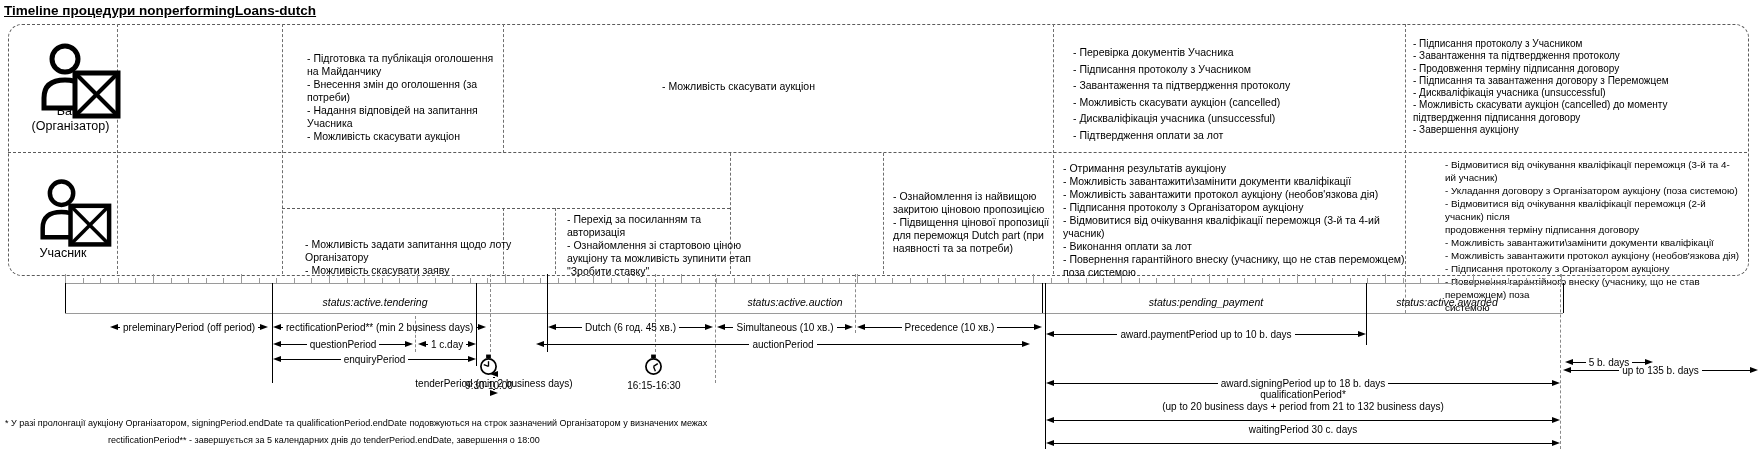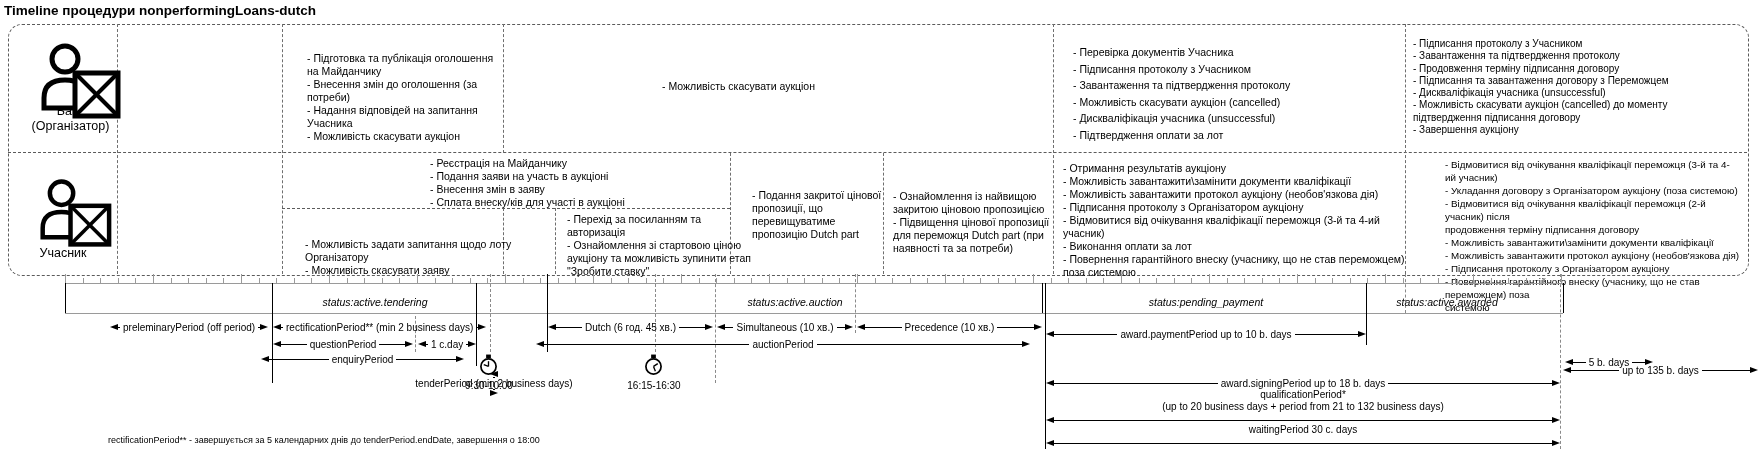--- a/index.html
+++ b/index.html
@@ -1,19 +1,19 @@
 <!DOCTYPE html>
 <html><head>
 <meta charset="utf-8">
 <style>
   html,body{margin:0;padding:0;background:#fff;}
   #canvas{position:relative;width:1763px;height:470px;background:#fff;overflow:hidden;
           font-family:"Liberation Sans",sans-serif;color:#000;}
   .abs{position:absolute;}
-  .title{font-size:13.5px;font-weight:bold;white-space:nowrap;}
+  .title{font-size:13.5px;font-weight:bold;white-space:nowrap;text-decoration:underline;}
   
   .frame{border:1.4px dashed #5b5b5b;border-radius:14px;}
   .hdash{border-top:1.4px dashed #5b5b5b;height:0;}
   .vdash{border-left:1.2px dashed #6e6e6e;width:0;}
   .hgray{border-top:1px solid #9a9a9a;height:0;}
   .vsolid{border-left:1px solid #000;width:0;}
   .vguide{border-left:1px dashed #8a8a8a;width:0;}
   
   .cell{white-space:pre-line;font-size:10.5px;line-height:13px;}
   .lane-label{font-size:12.5px;line-height:15px;text-align:center;white-space:pre-line;}
@@ -86,36 +86,28 @@
 - Підтвердження оплати за лот</div>
   <div class="abs cell" style="left:1413px;top:38px;width:300px;font-size:10px;line-height:12.3px;">- Підписання протоколу з Учасником
 - Завантаження та підтвердження протоколу
 - Продовження терміну підписання договору
 - Підписання та завантаження договору з Переможцем
 - Дискваліфікація учасника (unsuccessful)
 - Можливість скасувати аукціон (cancelled) до моменту
 підтвердження підписання договору
 - Завершення аукціону</div>
 
-  <div class="abs cell" style="left:430px;top:157px;">- Реєстрація на Майданчику
-- Подання заяви на участь в аукціоні
-- Внесення змін в заяву
-- Сплата внеску/ків для участі в аукціоні</div>
   <div class="abs cell" style="left:305px;top:238px;">- Можливість задати запитання щодо лоту
 Організатору
 - Можливість скасувати заяву</div>
   <div class="abs cell" style="left:567px;top:213px;">- Перехід за посиланням та
 авторизація
 - Ознайомлення зі стартовою ціною
 аукціону та можливість зупинити етап
 "Зробити ставку"</div>
-  <div class="abs cell" style="left:752px;top:189px;">- Подання закритої цінової
-пропозиції, що
-перевищуватиме
-пропозицію Dutch part</div>
   <div class="abs cell" style="left:893px;top:190px;">- Ознайомлення із найвищою
 закритою ціновою пропозицією
 - Підвищення цінової пропозиції
 для переможця Dutch part (при
 наявності та за потреби)</div>
   <div class="abs cell" style="left:1063px;top:162px;width:345px;">- Отримання результатів аукціону
 - Можливість завантажити\замінити документи кваліфікації
 - Можливість завантажити протокол аукціону (необов'язкова дія)
 - Підписання протоколу з Організатором аукціону
 - Відмовитися від очікування кваліфікації переможця (3-й  та 4-ий
@@ -284,21 +276,21 @@
   <div class="abs arrow" style="left:418px;top:338px;width:58px;">
       <i class="ln"></i>
       <span class="lb">1 c.day</span>
       <i class="ln"></i>
     </div>
   <div class="abs arrow" style="left:536px;top:338px;width:494px;">
       <i class="ln"></i>
       <span class="lb">auctionPeriod</span>
       <i class="ln"></i>
     </div>
-  <div class="abs arrow" style="left:261px;top:353px;width:203px;">
+  <div class="abs arrow" style="left:273px;top:353px;width:203px;">
       <i class="ln"></i>
       <span class="lb">enquiryPeriod</span>
       <i class="ln"></i>
     </div>
   <div class="abs arrow" style="left:1565px;top:356px;width:88px;">
       <i class="ln"></i>
       <span class="lb">5 b. days</span>
       <i class="ln"></i>
     </div>
   <div class="abs arrow" style="left:1563px;top:364px;width:195px;">
@@ -337,15 +329,16 @@
   </svg>
   <div class="abs small-lbl ctr" style="left:489px;top:380px;">9:30-10:00</div>
   <svg class="abs" style="left:644px;top:354px;" width="19" height="22" viewBox="0 0 20 23">
     <rect x="7.5" y="0.5" width="5" height="4" fill="#000"></rect>
     <circle cx="10" cy="13" r="8" fill="#fff" stroke="#000" stroke-width="1.8"></circle>
     <line x1="10" y1="13" x2="14.5" y2="10" stroke="#000" stroke-width="1.4"></line>
     <line x1="10" y1="13" x2="12" y2="18" stroke="#000" stroke-width="1.4"></line>
   </svg>
   <div class="abs small-lbl ctr" style="left:654px;top:380px;">16:15-16:30</div>
 
+  <div class="abs footnote" style="left:5px;top:418px;">* У разі пролонгації аукціону Організатором, signingPeriod.endDate та qualificationPeriod.endDate подовжуються на строк зазначений Організатором у визначених межах</div>
   <div class="abs footnote" style="left:108px;top:435px;">rectificationPeriod** - завершується за 5 календарних днів до tenderPeriod.endDate, завершення о 18:00</div>
 
 </div>
 
 </body></html>

